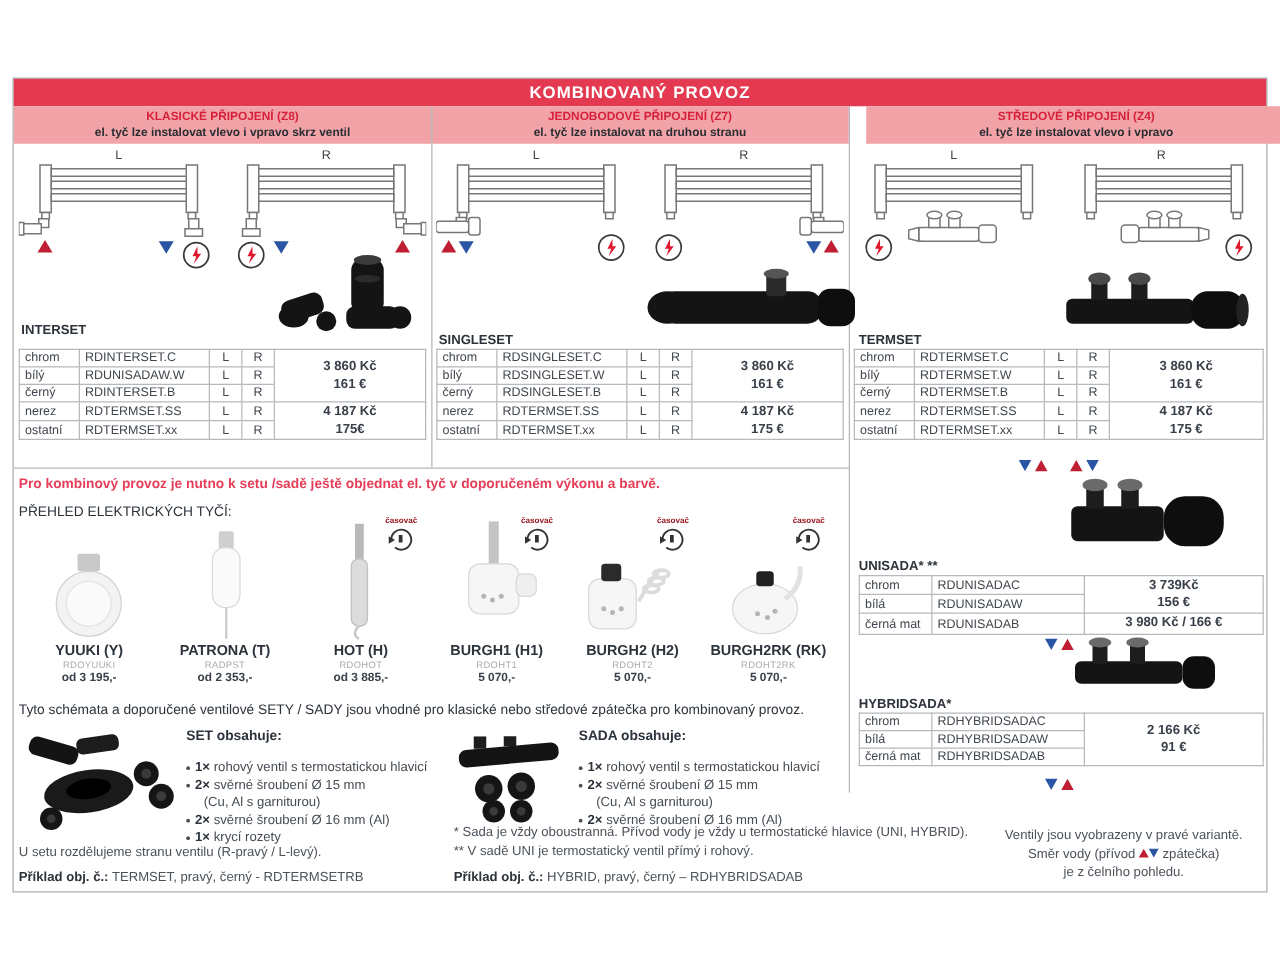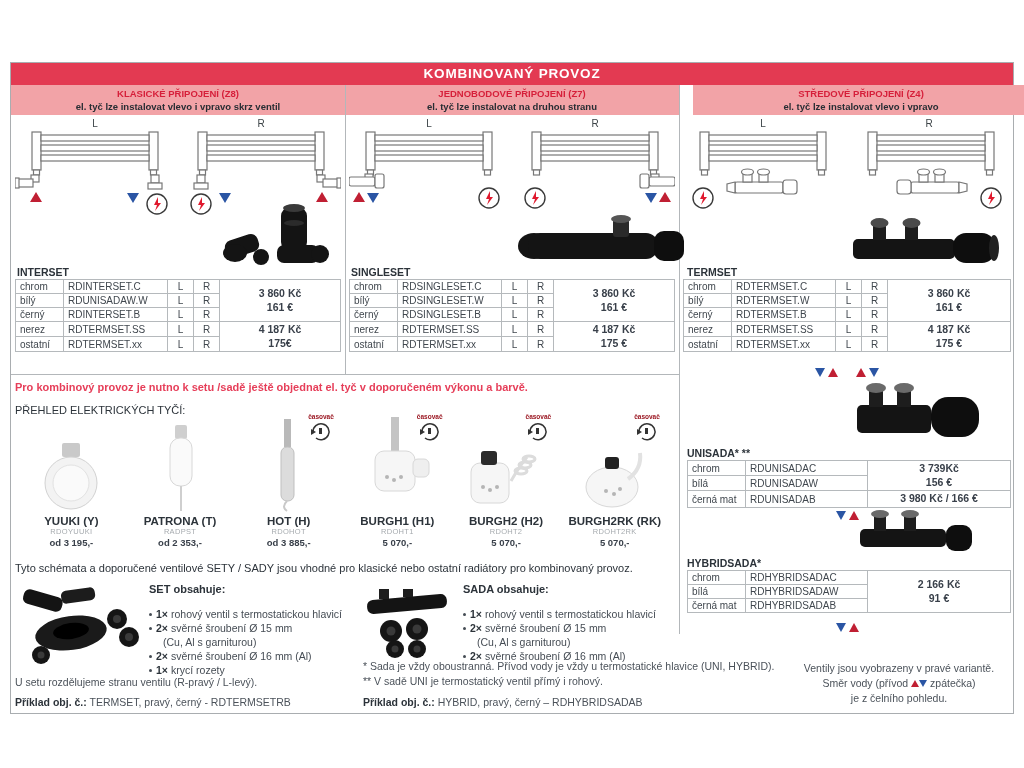--- a/index.html
+++ b/index.html
@@ -144,21 +144,21 @@
       <rect x="6" y="36" width="34" height="18" rx="7" transform="rotate(-18 23 45)"></rect>
       <ellipse cx="16" cy="52" rx="12" ry="9"></ellipse>
         <circle cx="42" cy="56" r="8"></circle>
       <rect x="62" y="6" width="26" height="44" rx="9"></rect>
       <rect x="58" y="44" width="42" height="18" rx="7"></rect>
       <ellipse cx="101" cy="53" rx="9" ry="9"></ellipse>
     </g>
     <ellipse cx="75" cy="7" rx="11" ry="4" fill="#3a3a3a"></ellipse>
     <ellipse cx="75" cy="22" rx="10" ry="3" fill="#2b2b2b"></ellipse>
   </svg>
-  <div class="abs setlabel" style="left:6px;top:203px;">INTERSET</div>
+  <div class="abs setlabel" style="left:6px;top:195px;">INTERSET</div>
   <table class="abs spec" style="left:4px;top:216px;width:326px;">
     <colgroup>
         <col style="width:48px">
         <col style="width:104px">
         <col style="width:26px">
         <col style="width:26px">
         <col>
       </colgroup>
     <tbody>
         <tr>
@@ -512,21 +512,21 @@
             <rect x="11" y="8" width="3" height="6" fill="#333"></rect>
           </svg>
         </div>
       </div>
       <div class="rod-name">BURGH2RK (RK)</div>
       <div class="rod-code">RDOHT2RK</div>
       <div class="rod-price">5 070,-</div>
     </div>
   </div>
 
-  <div class="abs bighead" style="left:4px;top:499px;width:660px;">Tyto schémata a doporučené ventilové SETY / SADY jsou vhodné pro klasické nebo ostatní radiátory pro kombinovaný provoz.</div>
+  <div class="abs bighead" style="left:4px;top:499px;width:660px;">Tyto schémata a doporučené ventilové SETY / SADY jsou vhodné pro klasické nebo středové zpátečka pro kombinovaný provoz.</div>
 
   <svg class="abs" style="left:2px;top:524px;" width="132" height="80" viewBox="0 0 132 80">
     <rect x="10" y="6" width="40" height="15" rx="6" fill="#141414" transform="rotate(16 30 13)"></rect>
     <rect x="48" y="2" width="34" height="13" rx="5" fill="#1c1c1c" transform="rotate(-8 65 8)"></rect>
     <ellipse cx="58" cy="46" rx="36" ry="17" fill="#1a1a1a" transform="rotate(-8 58 46)"></ellipse>
     <ellipse cx="58" cy="44" rx="18" ry="8" fill="#000" transform="rotate(-8 58 44)"></ellipse>
     <circle cx="104" cy="32" r="10" fill="#151515"></circle>
       <circle cx="104" cy="32" r="4" fill="#3a3a3a"></circle>
     <circle cx="116" cy="50" r="10" fill="#151515"></circle>
       <circle cx="116" cy="50" r="4" fill="#3a3a3a"></circle>

